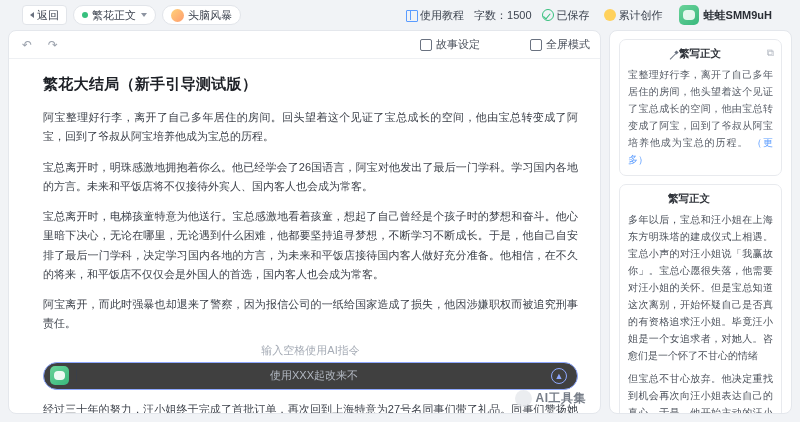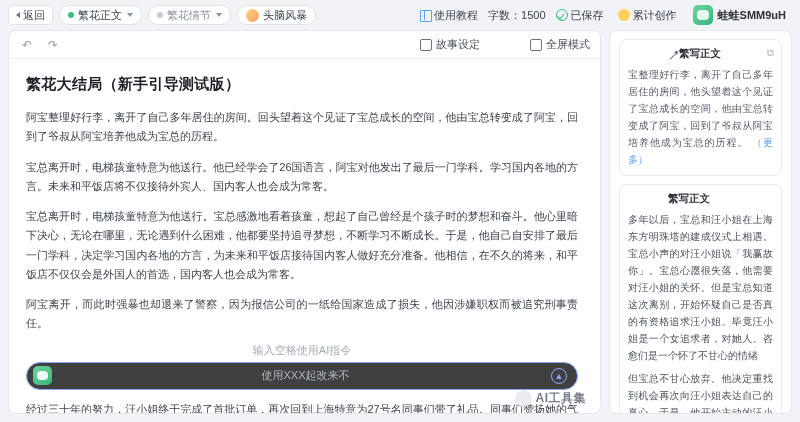--- a/index.html
+++ b/index.html
@@ -11,21 +11,21 @@
     font-family: "Liberation Sans", "DejaVu Sans", sans-serif;
     font-size: 12px;
     color: #2b2f36;
   }
   
   .topbar {
     height: 30px;
     background: #f1f3f6;
     display: flex;
     align-items: center;
-    padding: 0 8px;
+    padding: 0 22px;
     gap: 6px;
   }
   .back-btn {
     display: flex; align-items: center; gap: 3px;
     height: 20px; padding: 0 7px;
     background: #ffffff;
     border: 1px solid #e2e5ea;
     border-radius: 4px;
     font-size: 11px; color: #3d4450;
     cursor: pointer;
@@ -146,21 +146,21 @@
     font-size: 11px; color: #4a515c; cursor: pointer;
     white-space: nowrap;
     padding-left: 40px;
   }
   .sq-ico {
     width: 12px; height: 12px; border: 1.3px solid #6a7280; border-radius: 2px;
   }
   .editor-scroll {
     flex: 1;
     overflow: hidden;
-    padding: 10px 22px 0 17px;
+    padding: 10px 22px 0 34px;
     position: relative;
   }
   .doc-title {
     font-size: 15px; font-weight: bold; color: #1d2026;
     margin: 6px 0 14px 0;
     letter-spacing: .3px;
   }
   .doc-p {
     font-size: 11px;
     line-height: 1.75;
@@ -279,25 +279,20 @@
 <div class="topbar">
   <div class="back-btn">
     <span class="chev-left"></span>
     <span>返回</span>
   </div>
   <div class="pill">
     <span class="dot-g"></span>
     <span>繁花正文</span>
     <span class="chev-d"></span>
   </div>
-  <div class="pill pill-muted">
-    <span class="dot-g"></span>
-    <span>繁花情节</span>
-    <span class="chev-d"></span>
-  </div>
   <div class="pill">
     <span class="pill-avatar"></span>
     <span>头脑风暴</span>
   </div>
 
   <div class="topbar-spacer"></div>
 
   <div class="top-link">
     <span class="ico-sm ico-book"></span>
     <span>使用教程</span>
@@ -331,21 +326,21 @@
       <div class="tb-btn">
         <span class="sq-ico"></span>
         <span>全屏模式</span>
       </div>
     </div>
 
     <div class="editor-scroll">
       <div class="doc-title">繁花大结局（新手引导测试版）</div>
 
       <p class="doc-p">阿宝整理好行李，离开了自己多年居住的房间。回头望着这个见证了宝总成长的空间，他由宝总转变成了阿宝，回到了爷叔从阿宝培养他成为宝总的历程。</p>
-      <p class="doc-p">宝总离开时，电梯孩童特意为他送行。他已经学会了26国语言，阿宝对他发出了最后一门学科。学习国内各地的方言。未来和平饭店将不仅接待外宾人、国内客人也会成为常客。</p>
+      <p class="doc-p">宝总离开时，明珠感激地拥抱着你么。他已经学会了26国语言，阿宝对他发出了最后一门学科。学习国内各地的方言。未来和平饭店将不仅接待外宾人、国内客人也会成为常客。</p>
       <p class="doc-p">宝总离开时，电梯孩童特意为他送行。宝总感激地看着孩童，想起了自己曾经是个孩子时的梦想和奋斗。他心里暗下决心，无论在哪里，无论遇到什么困难，他都要坚持追寻梦想，不断学习不断成长。于是，他自己自安排了最后一门学科，决定学习国内各地的方言，为未来和平饭店接待国内客人做好充分准备。他相信，在不久的将来，和平饭店不仅仅会是外国人的首选，国内客人也会成为常客。</p>
       <p class="doc-p tight">阿宝离开，而此时强暴也却退来了警察，因为报信公司的一纸给国家造成了损失，他因涉嫌职权而被追究刑事责任。</p>
 
       <div class="ai-widget">
         <div class="ai-hint">输入空格使用AI指令</div>
         <div class="ai-input-row">
           <span class="ai-bot"></span>
           <span class="ai-caret"></span>
           <span class="ai-ph">使用XXX起改来不</span>
           <span class="ai-send">▲</span>

